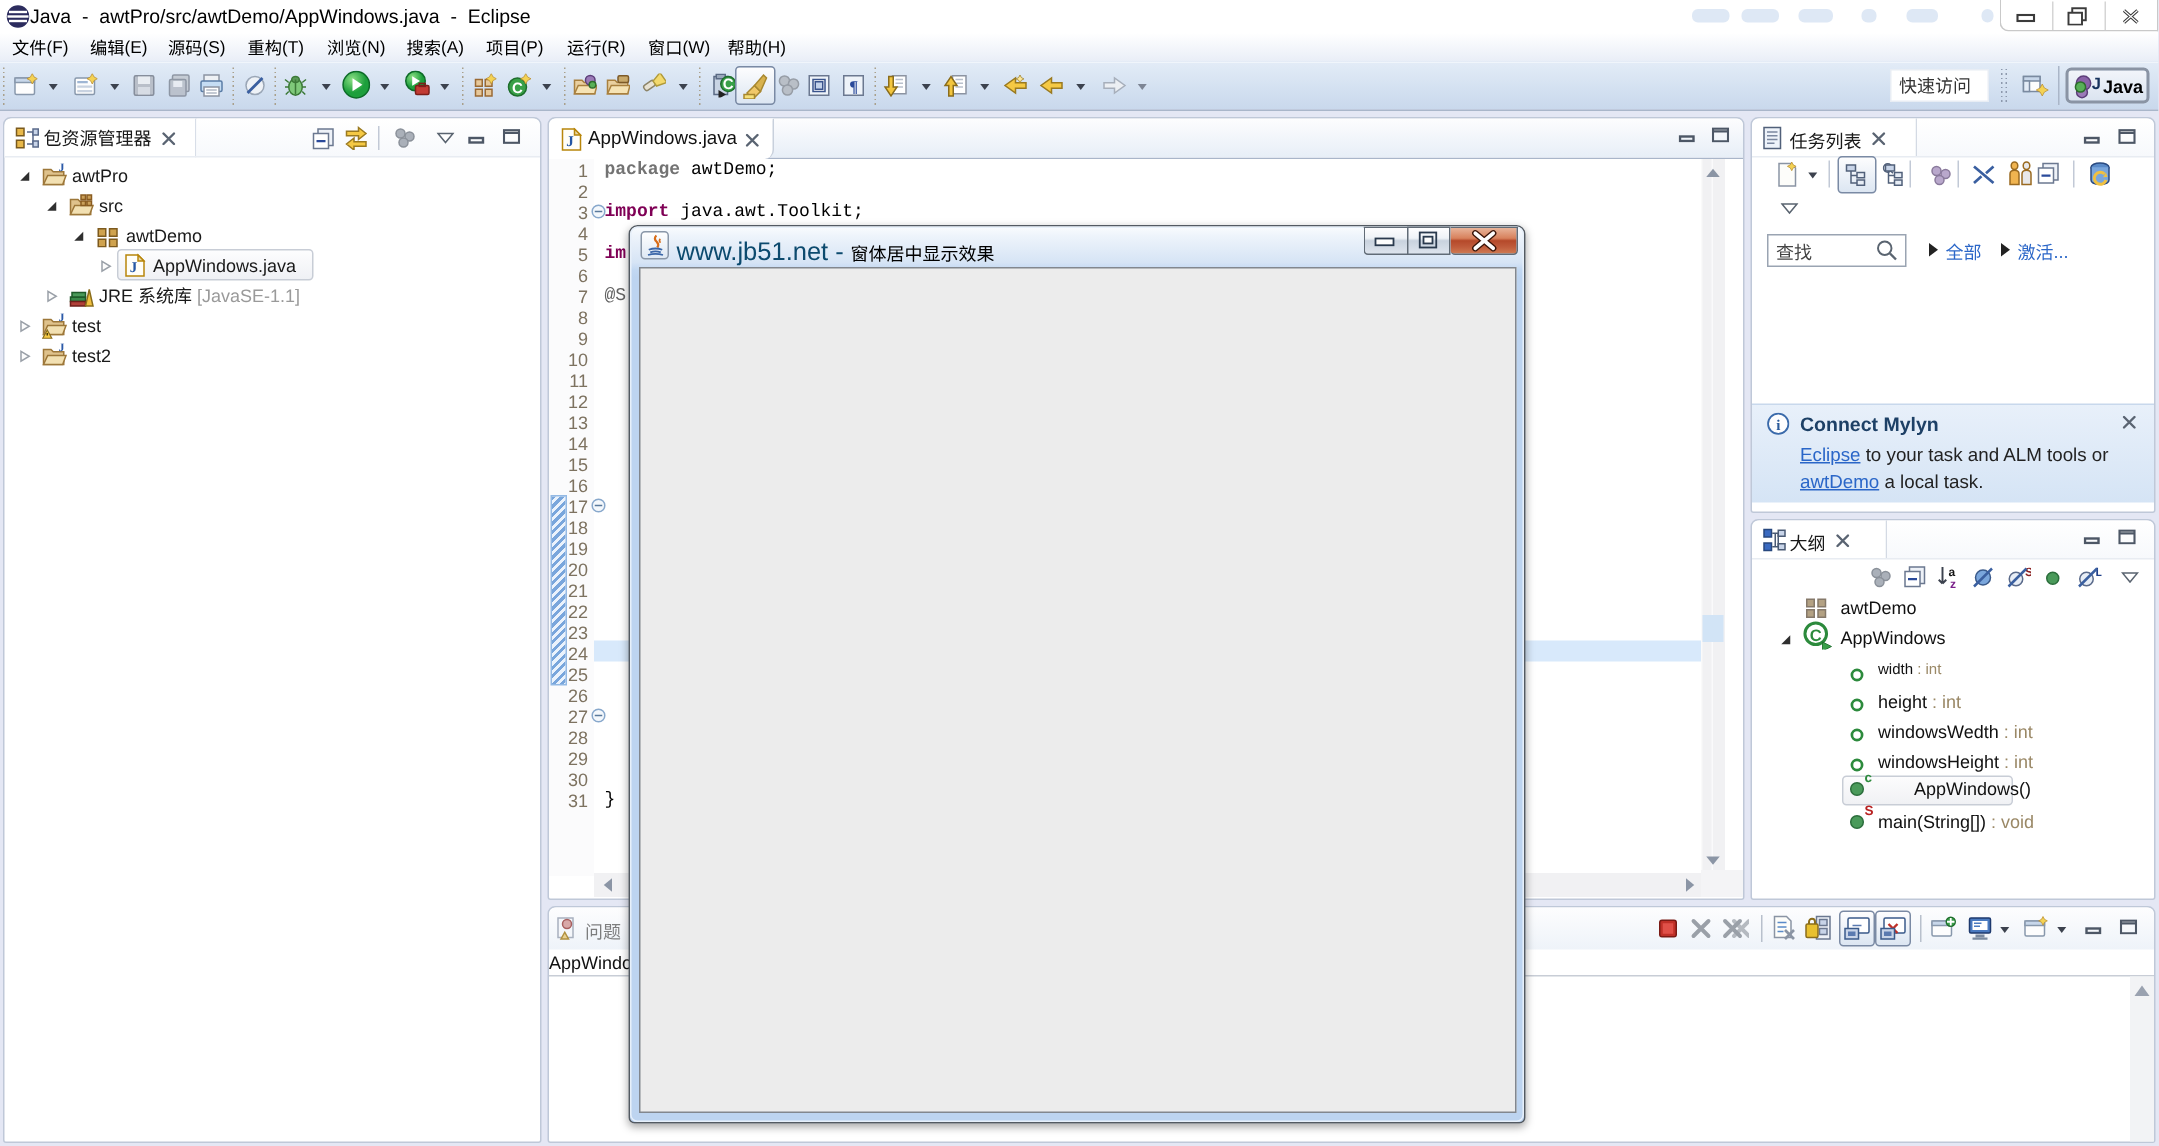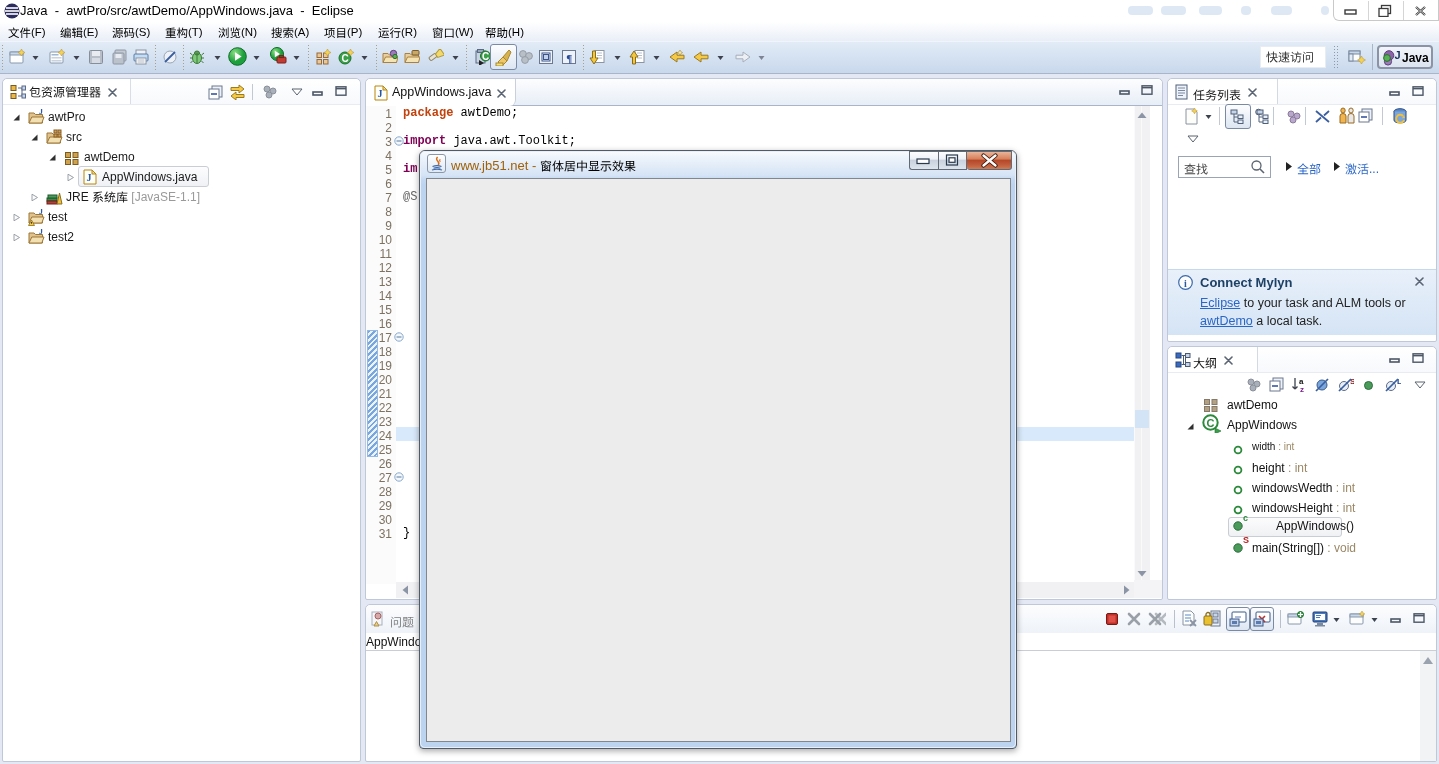--- a/index.html
+++ b/index.html
@@ -420,21 +420,21 @@
     <line x1="2.5" y1="5" x2="7.5" y2="5" stroke="#5a7a9c"></line>
   </svg>
 <svg style="position:absolute;left:394px;top:332px;" width="10" height="10" viewBox="0 0 10 10">
     <circle cx="5" cy="5" r="4.2" fill="#f4f8fc" stroke="#88a8cc"></circle>
     <line x1="2.5" y1="5" x2="7.5" y2="5" stroke="#5a7a9c"></line>
   </svg>
 <svg style="position:absolute;left:394px;top:472px;" width="10" height="10" viewBox="0 0 10 10">
     <circle cx="5" cy="5" r="4.2" fill="#f4f8fc" stroke="#88a8cc"></circle>
     <line x1="2.5" y1="5" x2="7.5" y2="5" stroke="#5a7a9c"></line>
   </svg>
-<div style="position:absolute;left:403px;top:106px;white-space:nowrap;font-size:12px;line-height:14px;font-family:Liberation Mono,monospace;"><span style="color:#c2410c;font-weight:bold;text-align:right;">package</span><span style="color:#000;"> awtDemo;</span></div>
+<div style="position:absolute;left:403px;top:106px;white-space:nowrap;font-size:12px;line-height:14px;font-family:Liberation Mono,monospace;"><span style="color:#737373;font-weight:bold;text-align:right;">package</span><span style="color:#000;"> awtDemo;</span></div>
 <div style="position:absolute;left:403px;top:134px;white-space:nowrap;font-size:12px;line-height:14px;font-family:Liberation Mono,monospace;"><span style="color:#7f0055;font-weight:bold;">import</span><span style="color:#000;"> java.awt.Toolkit;</span></div>
 <div style="position:absolute;left:403px;top:162px;white-space:nowrap;font-size:12px;line-height:14px;font-family:Liberation Mono,monospace;"><span style="color:#7f0055;font-weight:bold;">im</span></div>
 <div style="position:absolute;left:403px;top:190px;white-space:nowrap;font-size:12px;line-height:14px;font-family:Liberation Mono,monospace;"><span style="color:#646464;">@S</span></div>
 <div style="position:absolute;left:403px;top:204px;white-space:nowrap;font-size:12px;line-height:14px;font-family:Liberation Sans, sans-serif;margin-left:44px;"><span style="color:#7f0055;font-weight:bold;">pu</span></div>
 <div style="position:absolute;left:403px;top:526px;white-space:nowrap;font-size:12px;line-height:14px;font-family:Liberation Mono,monospace;"><span style="color:#000;">}</span></div>
 <div style="position:absolute;left:1134px;top:106px;width:16px;height:474px;background:#f1f1f3;border-left:1px solid #fafafa;"></div>
 <div style="position:absolute;left:1141px;top:106px;width:1px;height:474px;background:#fafafb;"></div>
 <svg style="position:absolute;left:1134px;top:108px;" width="16" height="14" viewBox="0 0 16 14">
     <path d="M8 4.5 L12.5 10 L3.5 10z" fill="#8b95a5"></path>
   </svg>
@@ -758,21 +758,21 @@
     <path d="M8 4 L13 11 L3 11z" fill="#9aa2b0"></path>
   </svg>
 <div style="position:absolute;left:419px;top:150px;width:598px;height:599px;background:linear-gradient(#fafcfe,#eef4fb 6px,#d6e4f5 24px,#c2d8f2 29px,#bdd4f0 34px);border:1px solid #535a62;border-radius:6px 6px 4px 4px;box-shadow:0 2px 6px rgba(0,0,0,.35);"></div>
 <div style="position:absolute;left:420px;top:151px;width:596px;height:597px;border:1px solid #e7f0fa;border-radius:5px;"></div>
 <div style="position:absolute;left:427px;top:154px;width:19px;height:19px;background:linear-gradient(#fefefe,#dfe9f4);border:1px solid #8a97a8;border-radius:3px;"></div>
 <svg style="position:absolute;left:430px;top:156px;" width="14" height="15" viewBox="0 0 14 15">
     <path d="M7.6 1 Q5.5 3 7.8 5.2 Q9.6 7 8.2 9" fill="none" stroke="#d86c18" stroke-width="1.5"></path>
     <path d="M10.2 3.2 Q9 4.4 10.3 5.8" fill="none" stroke="#d86c18" stroke-width="1.1"></path>
     <path d="M2.5 10.5 Q7 8.8 11.5 10.5 M3.5 12.2 Q7 11 10.5 12.2 M2 14 Q7 12.5 12 14" stroke="#3a66a8" stroke-width="1.2" fill="none"></path>
   </svg>
-<div style="position:absolute;left:451px;top:158px;white-space:nowrap;font-size:13px;color:#a16207;">www.jb51.net - <svg style="vertical-align:-2.2px" width="96.0" height="12.0" viewBox="0 0 8000 1000">
+<div style="position:absolute;left:451px;top:158px;white-space:nowrap;font-size:17px;color:#0c4a6e;">www.jb51.net - <svg style="vertical-align:-2.2px" width="96.0" height="12.0" viewBox="0 0 8000 1000">
       <path fill="#000" d="M371 207C293 269 182 319 86 346L125 404C230 372 342 312 426 243ZM576 249C679 293 810 364 874 411L923 362C854 314 722 248 622 206ZM432 307C417 337 391 377 367 409H164V962H239V920H769V956H847V409H446C468 383 491 353 511 323ZM239 863V466H769V863ZM365 661C405 677 448 697 490 718C427 756 352 783 277 798C289 811 303 832 310 847C394 826 476 794 546 747C598 776 644 805 675 829L714 786C684 763 641 737 594 711C641 671 679 622 705 562L665 543L654 545H427C437 528 446 511 454 494L395 485C373 534 332 592 274 636C288 643 308 660 319 672C348 648 373 621 394 594H623C602 628 573 658 540 684C494 661 446 640 402 623ZM426 54C438 75 450 101 461 125H77V283H152V185H844V279H922V125H551C538 96 520 62 504 35Z M1251 44C1201 195 1119 345 1030 443C1045 460 1067 500 1074 517C1104 483 1133 444 1160 401V958H1232V275C1266 207 1296 135 1321 64ZM1416 705V774H1581V954H1654V774H1815V705H1654V359C1716 533 1812 701 1916 796C1930 776 1955 750 1973 737C1865 650 1761 482 1702 314H1954V242H1654V43H1581V242H1298V314H1536C1474 484 1369 654 1259 742C1276 755 1301 781 1313 799C1419 703 1517 538 1581 362V705Z M2220 161H2807V272H2220ZM2220 338H2539V450H2219L2220 385ZM2296 636V960H2368V925H2790V958H2865V636H2614V518H2939V450H2614V338H2882V94H2145V385C2145 545 2135 766 2033 922C2052 930 2085 949 2099 961C2179 838 2208 667 2216 518H2539V636ZM2368 858V703H2790V858Z M3458 40V219H3096V694H3171V632H3458V959H3537V632H3825V689H3902V219H3537V40ZM3171 558V292H3458V558ZM3825 558H3537V292H3825Z M4244 310H4757V414H4244ZM4244 149H4757V252H4244ZM4171 89V475H4833V89ZM4820 550C4787 614 4727 700 4682 754L4740 783C4786 729 4842 650 4885 580ZM4124 583C4165 647 4213 735 4236 787L4297 757C4275 706 4224 620 4183 558ZM4571 515V841H4423V515H4352V841H4040V913H4960V841H4643V515Z M5234 529C5191 642 5117 753 5035 824C5054 834 5088 856 5104 869C5183 792 5262 673 5311 550ZM5684 560C5756 656 5832 786 5859 870L5934 836C5904 751 5826 625 5753 531ZM5149 114V188H5853V114ZM5060 357V431H5461V861C5461 877 5455 881 5437 882C5418 883 5352 883 5284 880C5296 903 5308 936 5311 959C5400 959 5459 958 5494 946C5530 933 5542 911 5542 862V431H5941V357Z M6169 280C6137 357 6087 439 6035 496C6050 506 6077 530 6088 541C6140 481 6197 386 6234 299ZM6334 307C6379 361 6426 435 6445 484L6505 449C6485 401 6436 329 6390 277ZM6201 64C6230 101 6259 151 6273 186H6058V254H6513V186H6286L6341 161C6327 127 6295 76 6263 39ZM6138 520C6178 559 6220 604 6259 650C6203 747 6129 825 6038 881C6054 893 6081 921 6091 935C6176 877 6248 801 6306 707C6349 762 6386 815 6408 857L6468 810C6441 762 6395 701 6344 640C6372 584 6396 522 6415 456L6344 443C6331 493 6314 539 6294 583C6261 547 6226 511 6194 480ZM6657 292H6824C6804 426 6774 540 6726 634C6685 552 6654 460 6633 362ZM6645 39C6616 217 6566 388 6484 497C6500 510 6525 539 6535 554C6555 526 6573 495 6590 461C6615 550 6646 632 6684 704C6625 791 6546 858 6440 907C6456 920 6482 949 6492 963C6588 913 6664 850 6723 771C6775 850 6838 915 6914 959C6926 940 6950 913 6967 899C6886 857 6820 790 6766 706C6831 596 6871 460 6897 292H6954V222H6677C6692 167 6704 109 6715 50Z M7159 88V486H7461V571H7062V640H7400C7310 736 7167 822 7036 865C7053 881 7076 908 7088 927C7220 877 7364 782 7461 672V960H7540V667C7639 774 7785 871 7914 922C7925 903 7949 875 7965 859C7839 817 7694 732 7601 640H7939V571H7540V486H7848V88ZM7236 317H7461V421H7236ZM7540 317H7767V421H7540ZM7236 153H7461V255H7236ZM7540 153H7767V255H7540Z"></path>
     </svg></div>
 <div style="position:absolute;left:909px;top:151px;width:29px;height:19px;background:linear-gradient(#fdfdfe,#eef2f7 40%,#c9d2de 50%,#dde4ed);border:1px solid #616b76;border-right:none;border-radius:0 0 0 3px;"></div>
 <div style="position:absolute;left:938px;top:151px;width:29px;height:19px;background:linear-gradient(#fdfdfe,#eef2f7 40%,#c9d2de 50%,#dde4ed);border:1px solid #616b76;"></div>
 <div style="position:absolute;left:967px;top:151px;width:45px;height:19px;background:linear-gradient(#e8b49a,#d8815c 40%,#b5492a 50%,#c05c3c 75%,#cf7a52);border:1px solid #616b76;border-left:none;border-radius:0 0 3px 3px;"></div>
 <svg style="position:absolute;left:915px;top:158px;" width="17" height="8" viewBox="0 0 17 8">
     <rect x="2" y="1" width="12" height="4.5" fill="#fdfdfd" stroke="#2a3a4e" stroke-width="1.2"></rect>
   </svg>
 <svg style="position:absolute;left:944px;top:153px;" width="17" height="15" viewBox="0 0 17 15">
     <rect x="2.5" y="2" width="11" height="10" fill="none" stroke="#2a3a4e" stroke-width="1.2"></rect>

